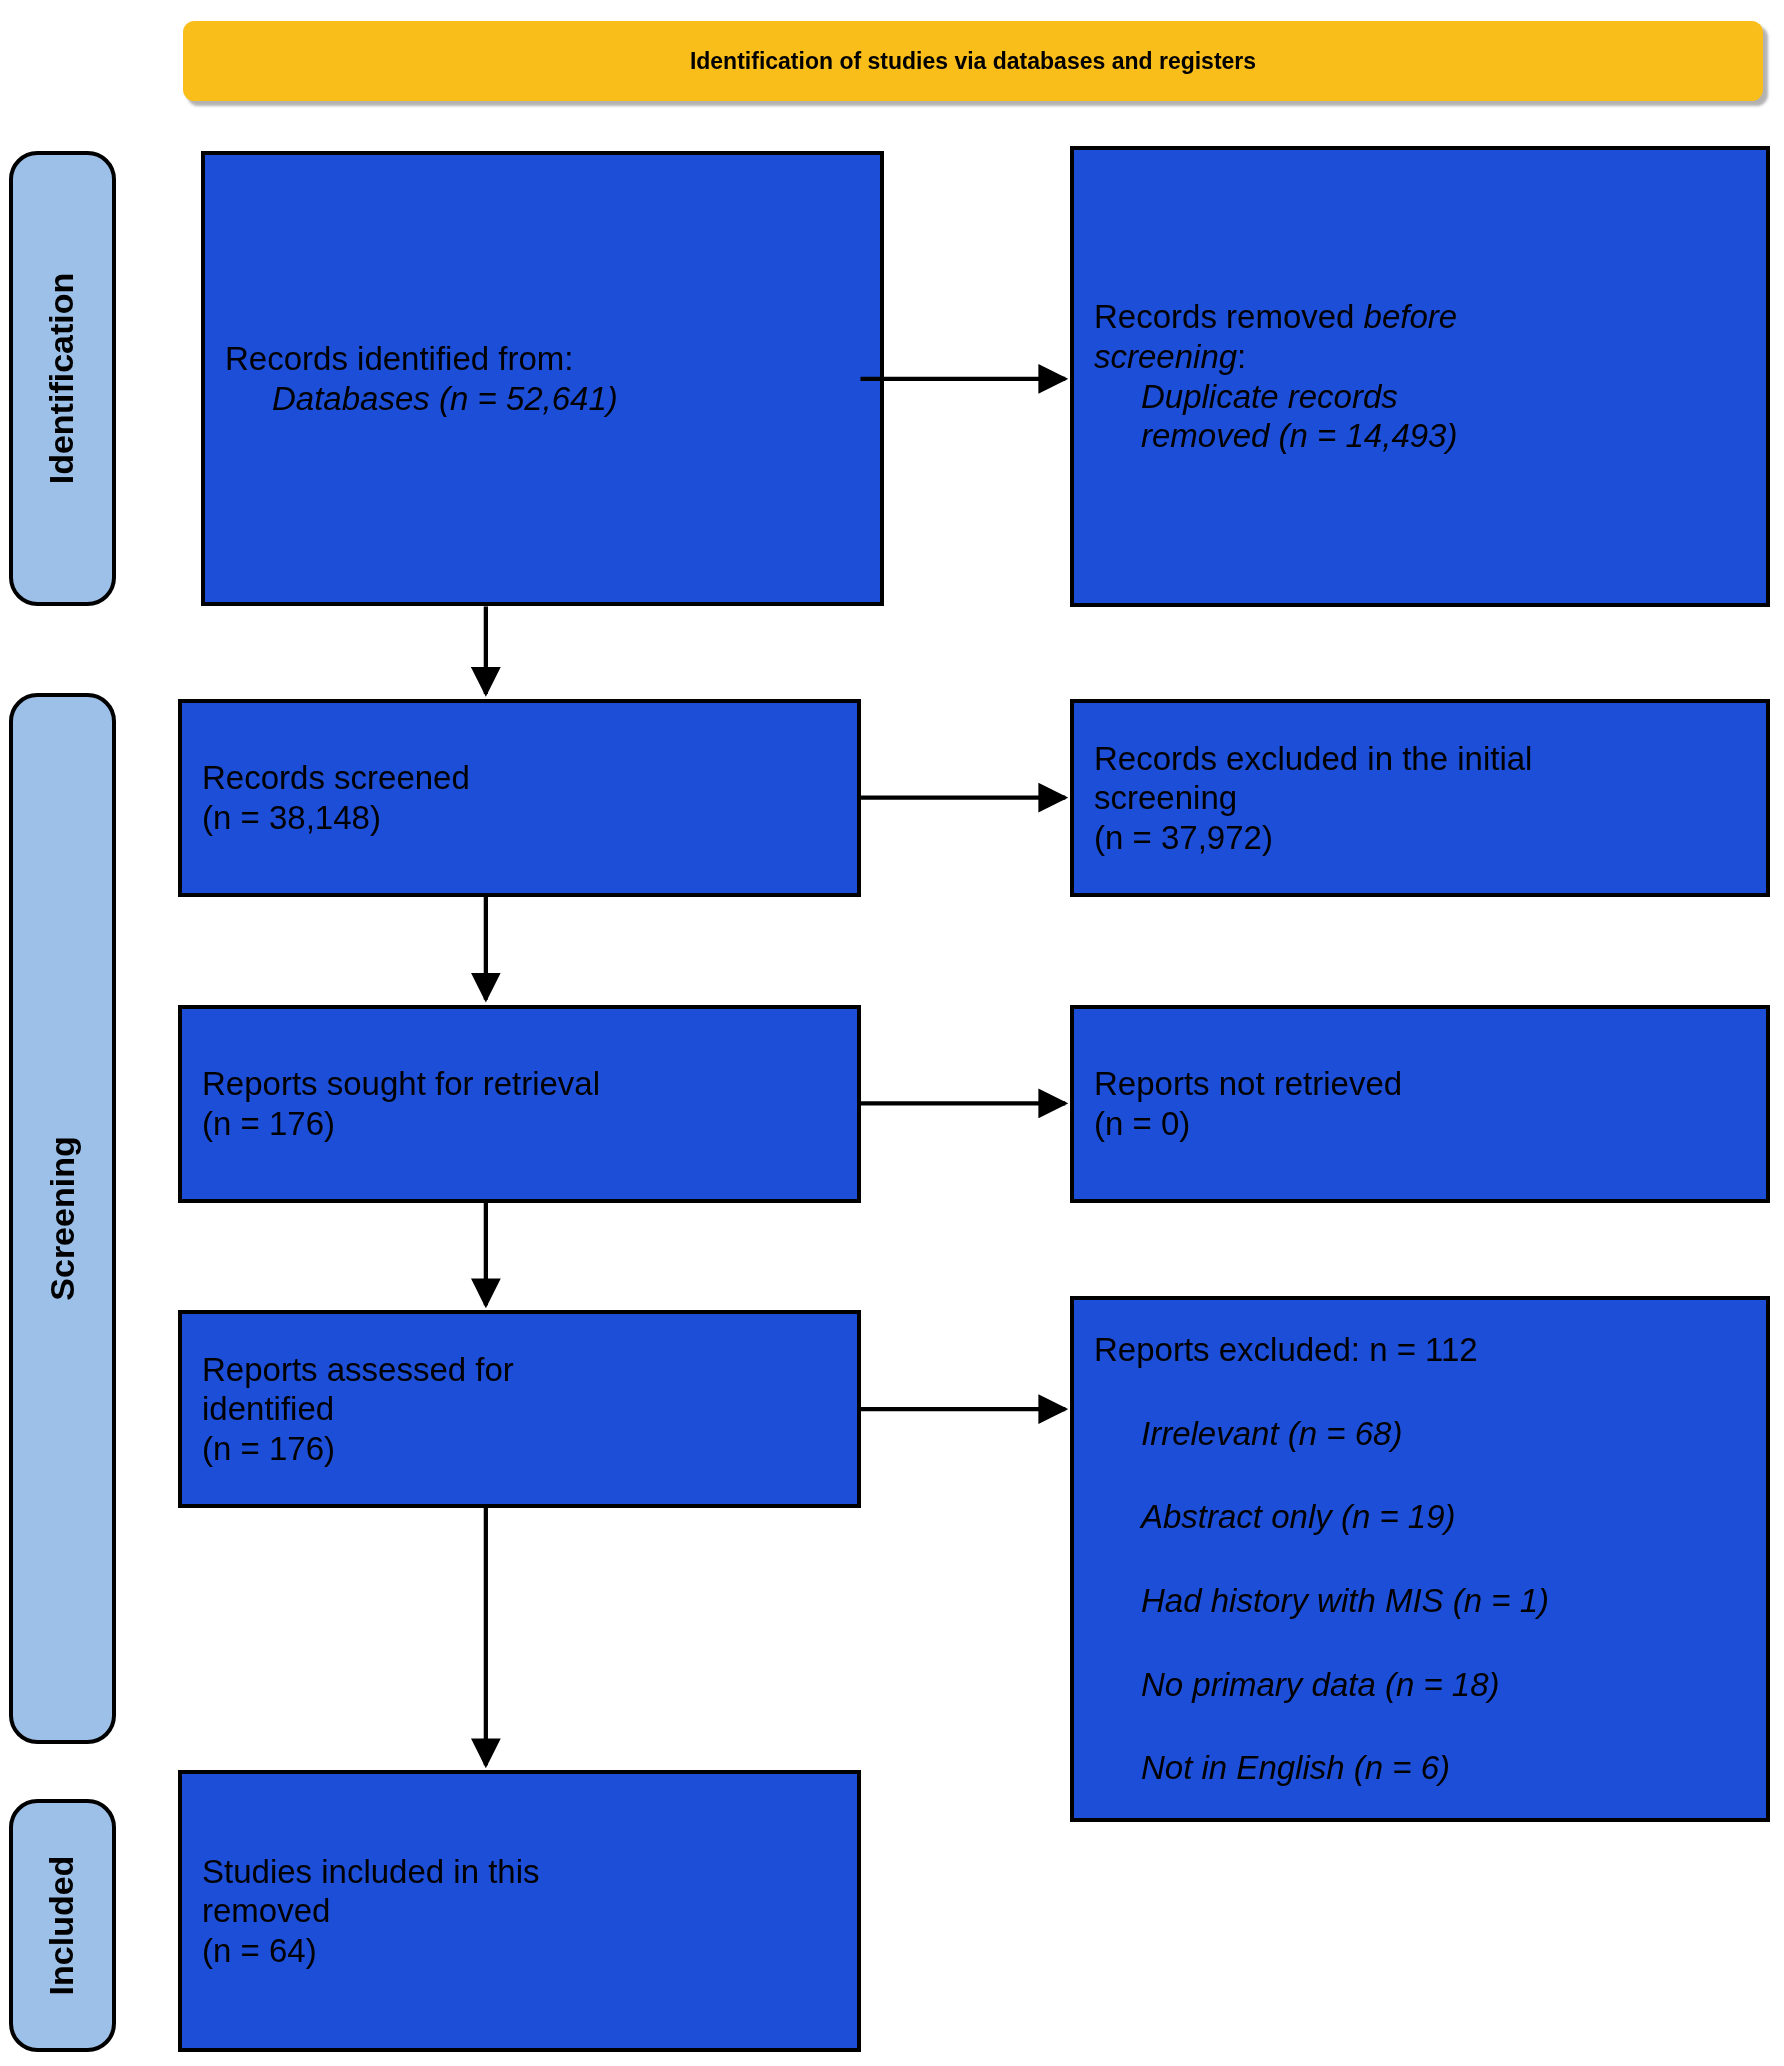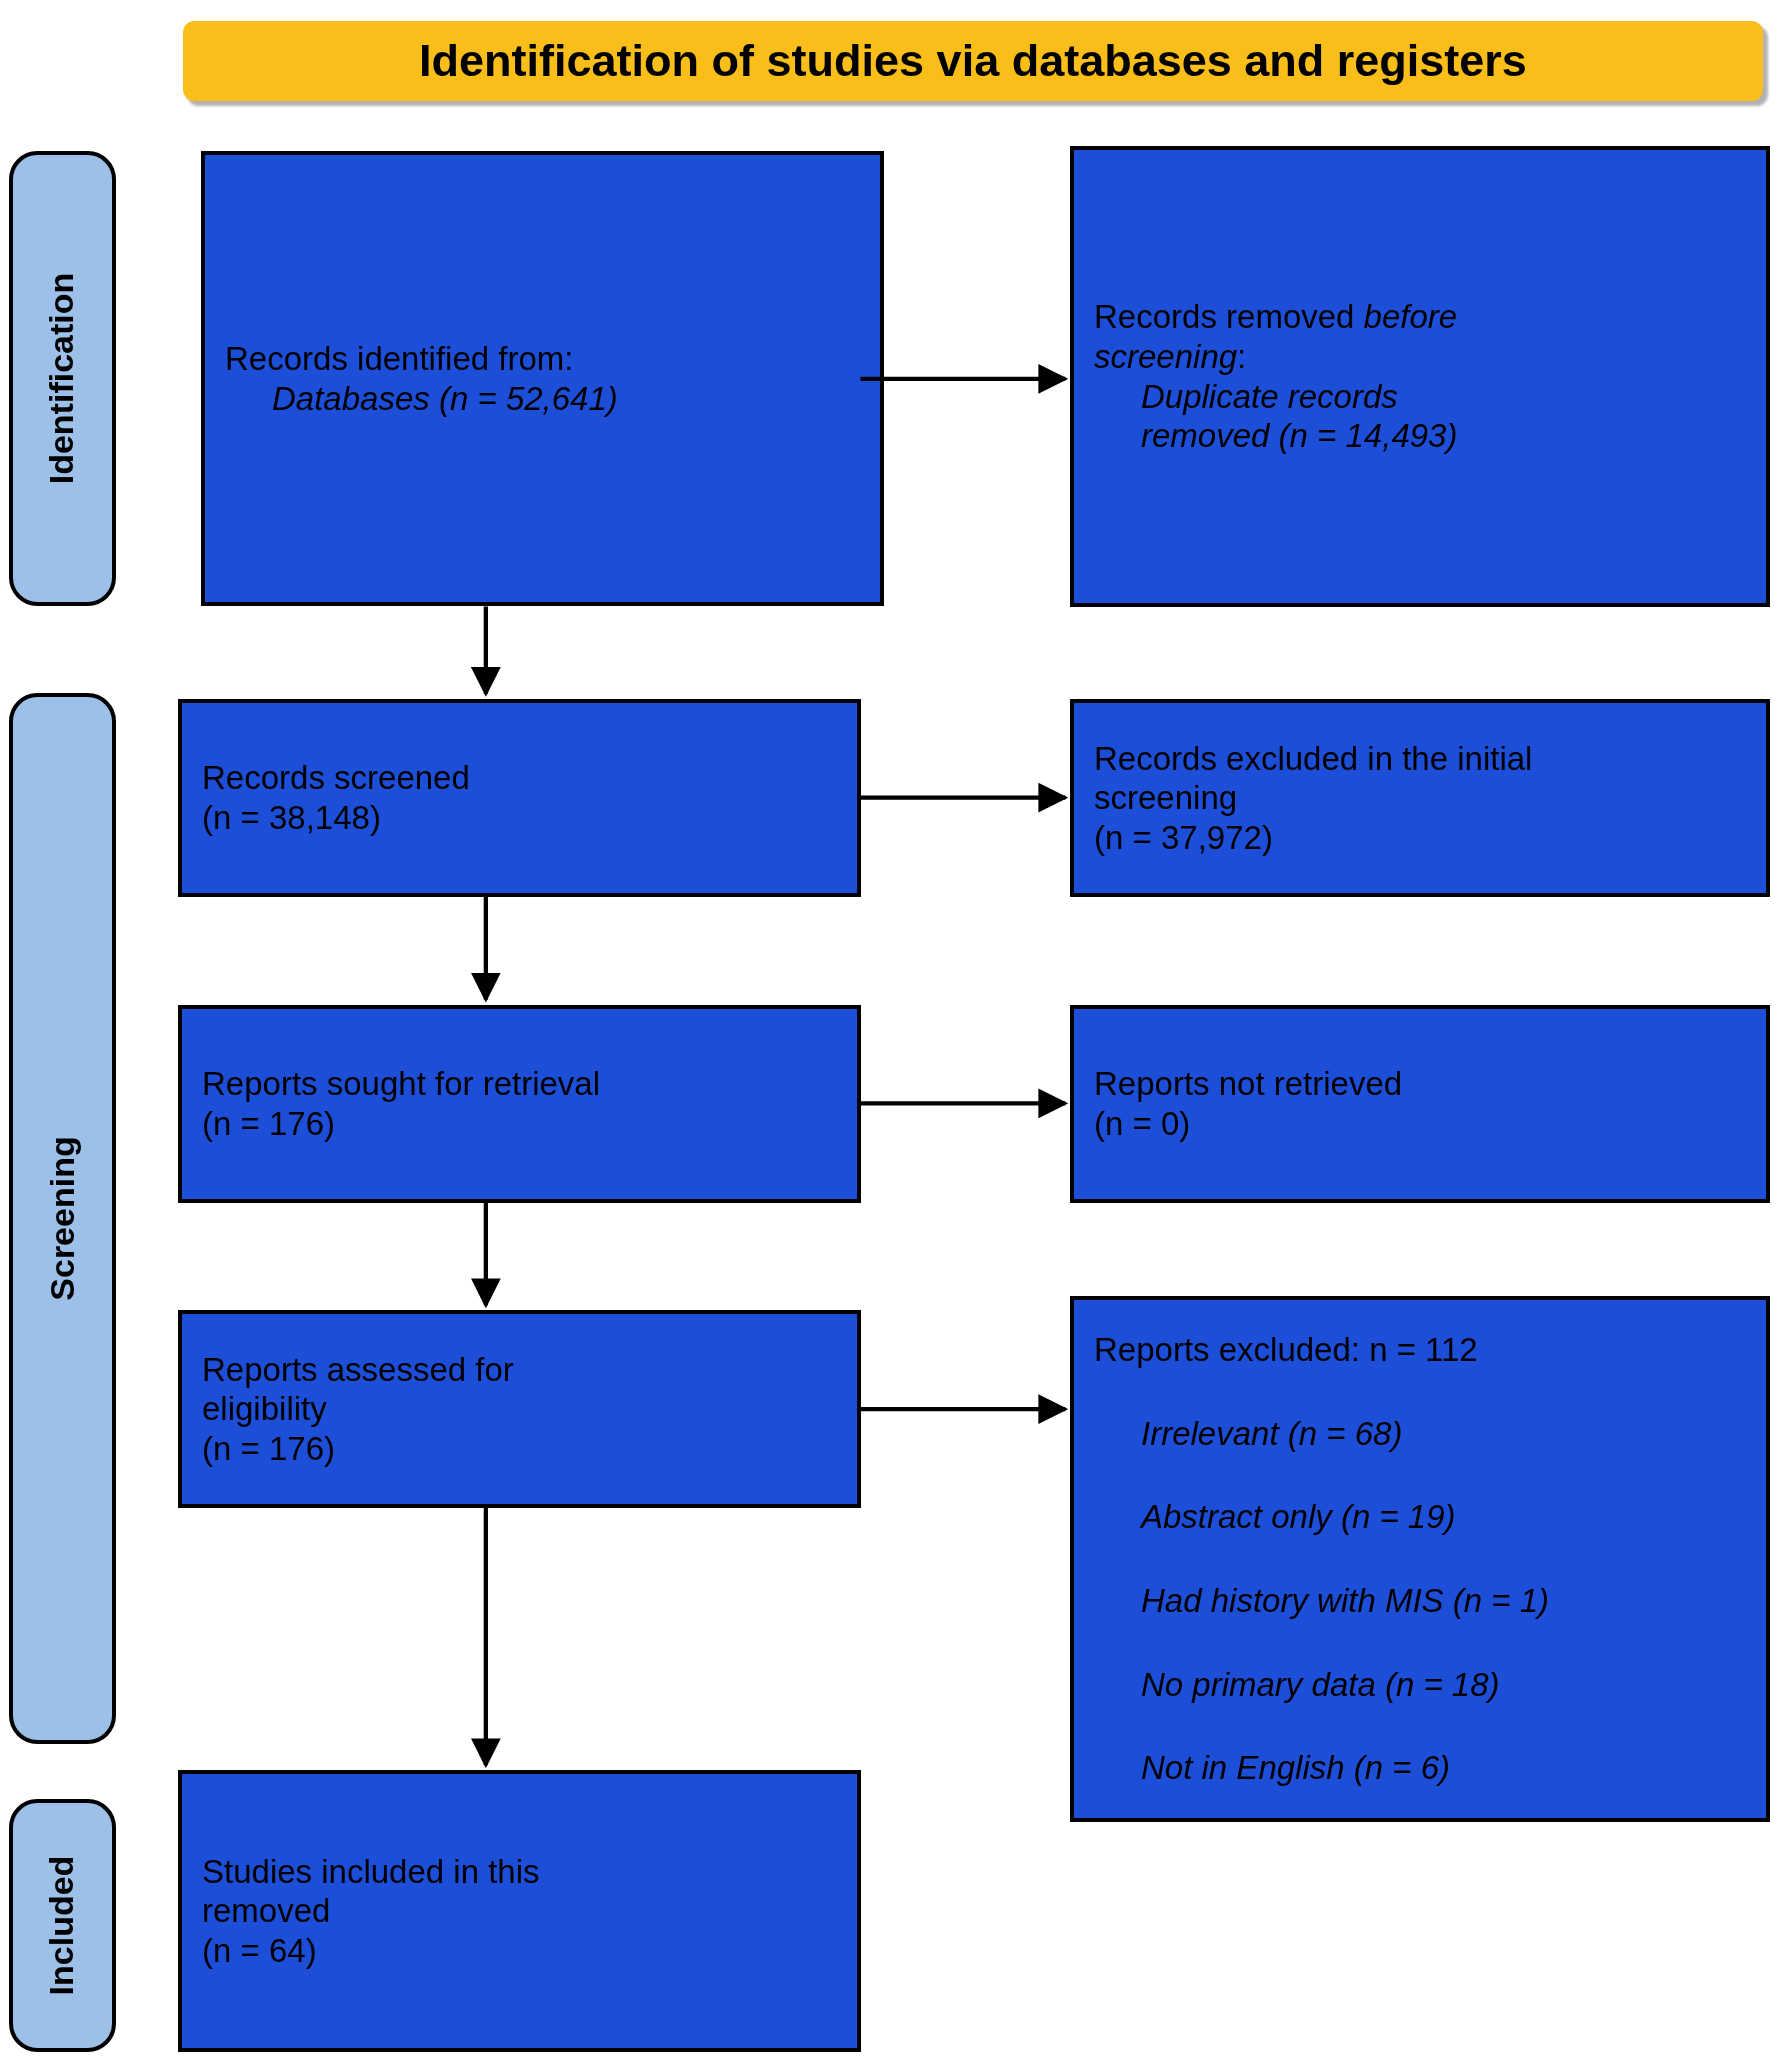--- a/index.html
+++ b/index.html
@@ -29,21 +29,21 @@
     width: 1580px;
     height: 80px;
     background: #F9BE1A;
     border-radius: 11.4px;
     box-shadow: 4.3px 5px 2.8px rgba(0,0,0,0.30);
     display: flex;
     align-items: center;
     justify-content: center;
   }
   .banner-text {
-    font-size: 45px;
+    font-size: 23px;
     font-weight: bold;
     color: #000000;
     letter-spacing: 0px;
     white-space: nowrap;
   }
 
   
   .stage {
     position: absolute;
     background: #9CC0E8;
@@ -135,21 +135,21 @@
     <p>(n = 38,148)</p>
   </div>
 
   <div class="box" id="box-sought">
     <p>Reports sought for retrieval</p>
     <p>(n = 176)</p>
   </div>
 
   <div class="box" id="box-assessed">
     <p>Reports assessed for</p>
-    <p>eligibility</p>
+    <p>identified</p>
     <p>(n = 176)</p>
   </div>
 
   <div class="box" id="box-included">
     <p>Studies included in this</p>
     <p>removed</p>
     <p>(n = 64)</p>
   </div>
 
   <div class="box" id="box-removed">

